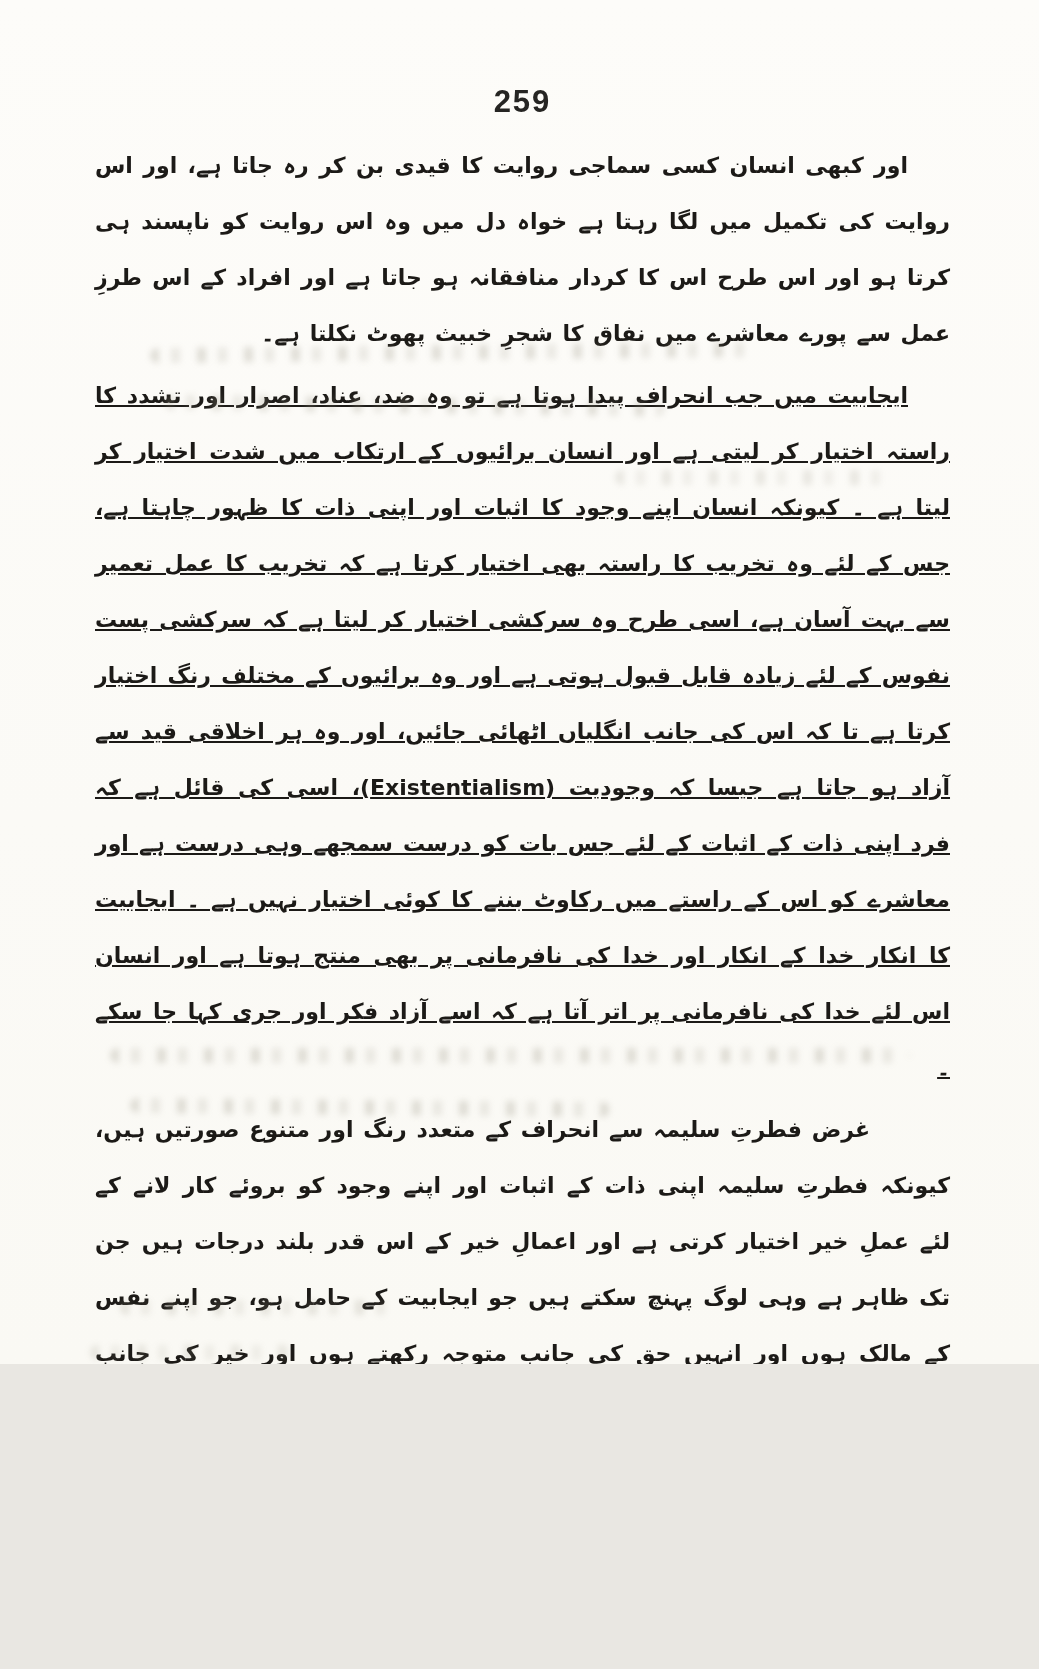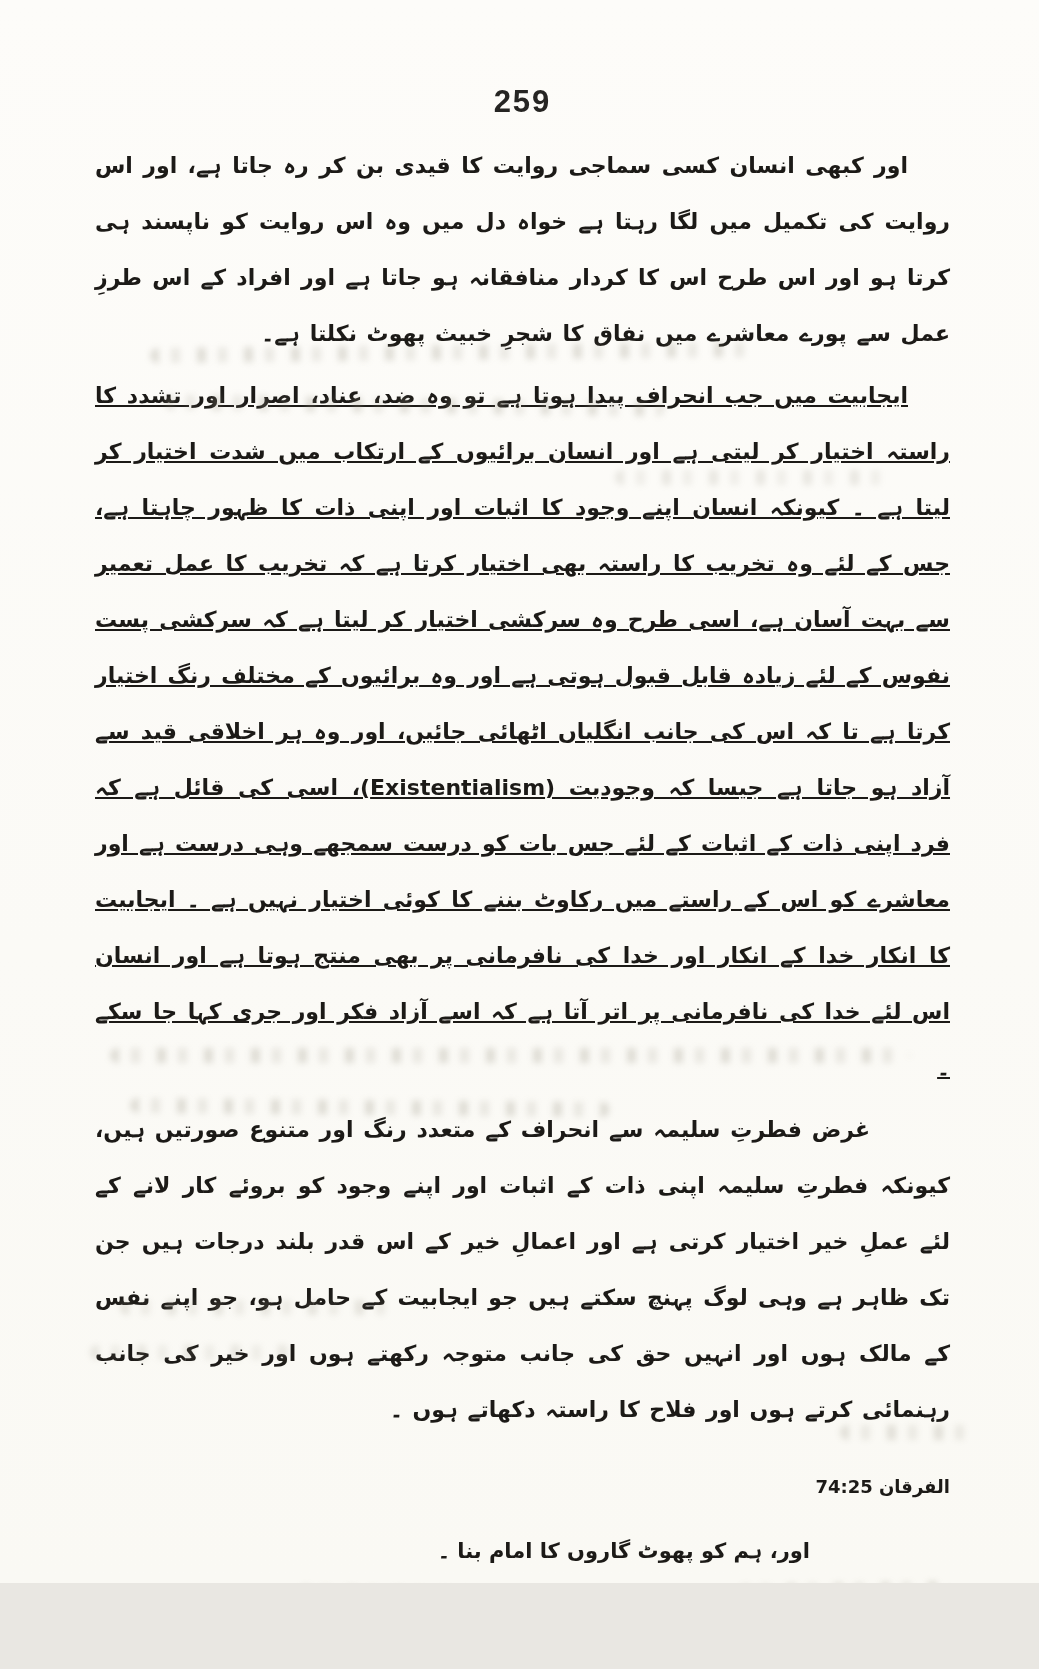--- a/index.html
+++ b/index.html
@@ -1,18 +1,18 @@
 <!DOCTYPE html>
 <html lang="ur"><head>
 <meta charset="utf-8">
 <style>
   html,body{margin:0;padding:0;background:#e9e7e2;}
   .page{
     position:relative;
-    width:1039px;height:1583px;
+    width:1039px;height:1364px;
     margin:0 auto;
     background:linear-gradient(180deg,#fdfcf9 0%,#fbfaf6 60%,#faf9f4 100%);
     overflow:hidden;
     box-sizing:border-box;
     padding:84px 89px 0 95px;
     font-family:"DejaVu Sans",sans-serif;
     color:#1c1a17;
   }
   .page-number{
     text-align:center;

